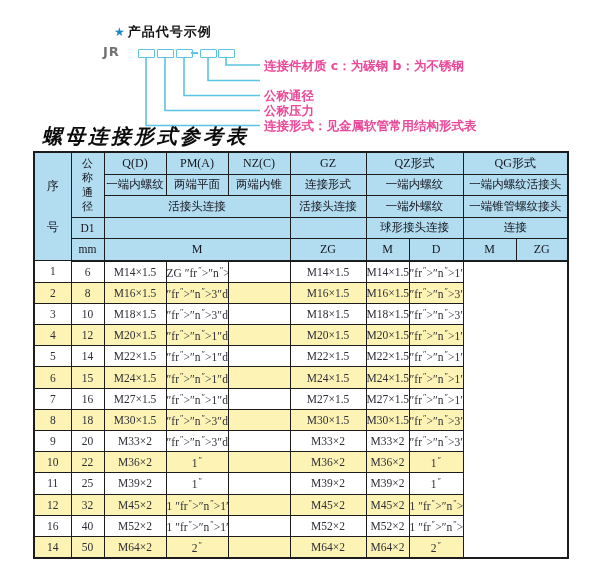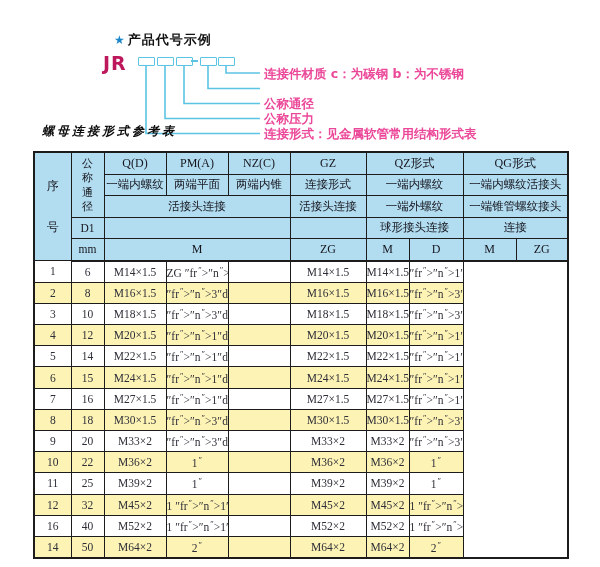--- a/index.html
+++ b/index.html
@@ -2,48 +2,48 @@
 <html><head>
 <meta charset="utf-8">
 <style>
   html,body{margin:0;padding:0;}
   body{
     width:600px;height:567px;position:relative;background:#ffffff;
     font-family:"Liberation Serif","DejaVu Serif",serif;
     color:#23232b;overflow:hidden;
   }
   
-  .diagram{position:absolute;left:0;top:12px;width:528px;height:130px;}
+  .diagram{position:absolute;left:0;top:4px;width:528px;height:130px;}
   .diag-heading{
     position:absolute;left:114px;top:19px;
     font-family:"DejaVu Sans","Liberation Sans",sans-serif;
     font-weight:bold;font-size:13px;color:#111;letter-spacing:1px;
   }
   .diag-heading .star{color:#1b87c9;font-size:12px;margin-right:2px;}
   .jr{
     position:absolute;left:103px;top:40px;
     font-family:"DejaVu Sans","Liberation Sans",sans-serif;
-    font-weight:bold;font-size:19px;color:#be185d;letter-spacing:1px;
+    font-weight:bold;font-size:13px;color:#737373;letter-spacing:1px;
   }
   .code-box{
     position:absolute;top:45px;width:15px;height:7px;
     border:1.6px solid #5bc4e4;background:#fff;border-radius:1px;
   }
   .code-dash{position:absolute;top:48px;left:191px;width:7px;height:2px;background:#5bc4e4;}
   .connectors{position:absolute;left:0;top:0;width:600px;height:130px;}
   .diag-label{
     position:absolute;left:264px;height:15px;line-height:15px;
     font-family:"DejaVu Sans","Liberation Sans",sans-serif;
     font-weight:bold;font-size:12.5px;color:#ec4899;white-space:nowrap;
   }
   
   .table-title{
     position:absolute;left:42px;top:123px;
     font-family:"DejaVu Serif","Liberation Serif",serif;
-    font-style:italic;font-weight:bold;font-size:12px;color:#0c0c0c;
+    font-style:italic;font-weight:bold;font-size:20px;color:#0c0c0c;
     letter-spacing:3px;
   }
   
   table.ref{
     position:absolute;left:33px;top:151px;width:534px;
     border-collapse:collapse;table-layout:fixed;
     border:2px solid #1c1c1c;
   }
   table.ref th,table.ref td{
     border:1px solid #1c1c1c;padding:0;text-align:center;vertical-align:middle;

